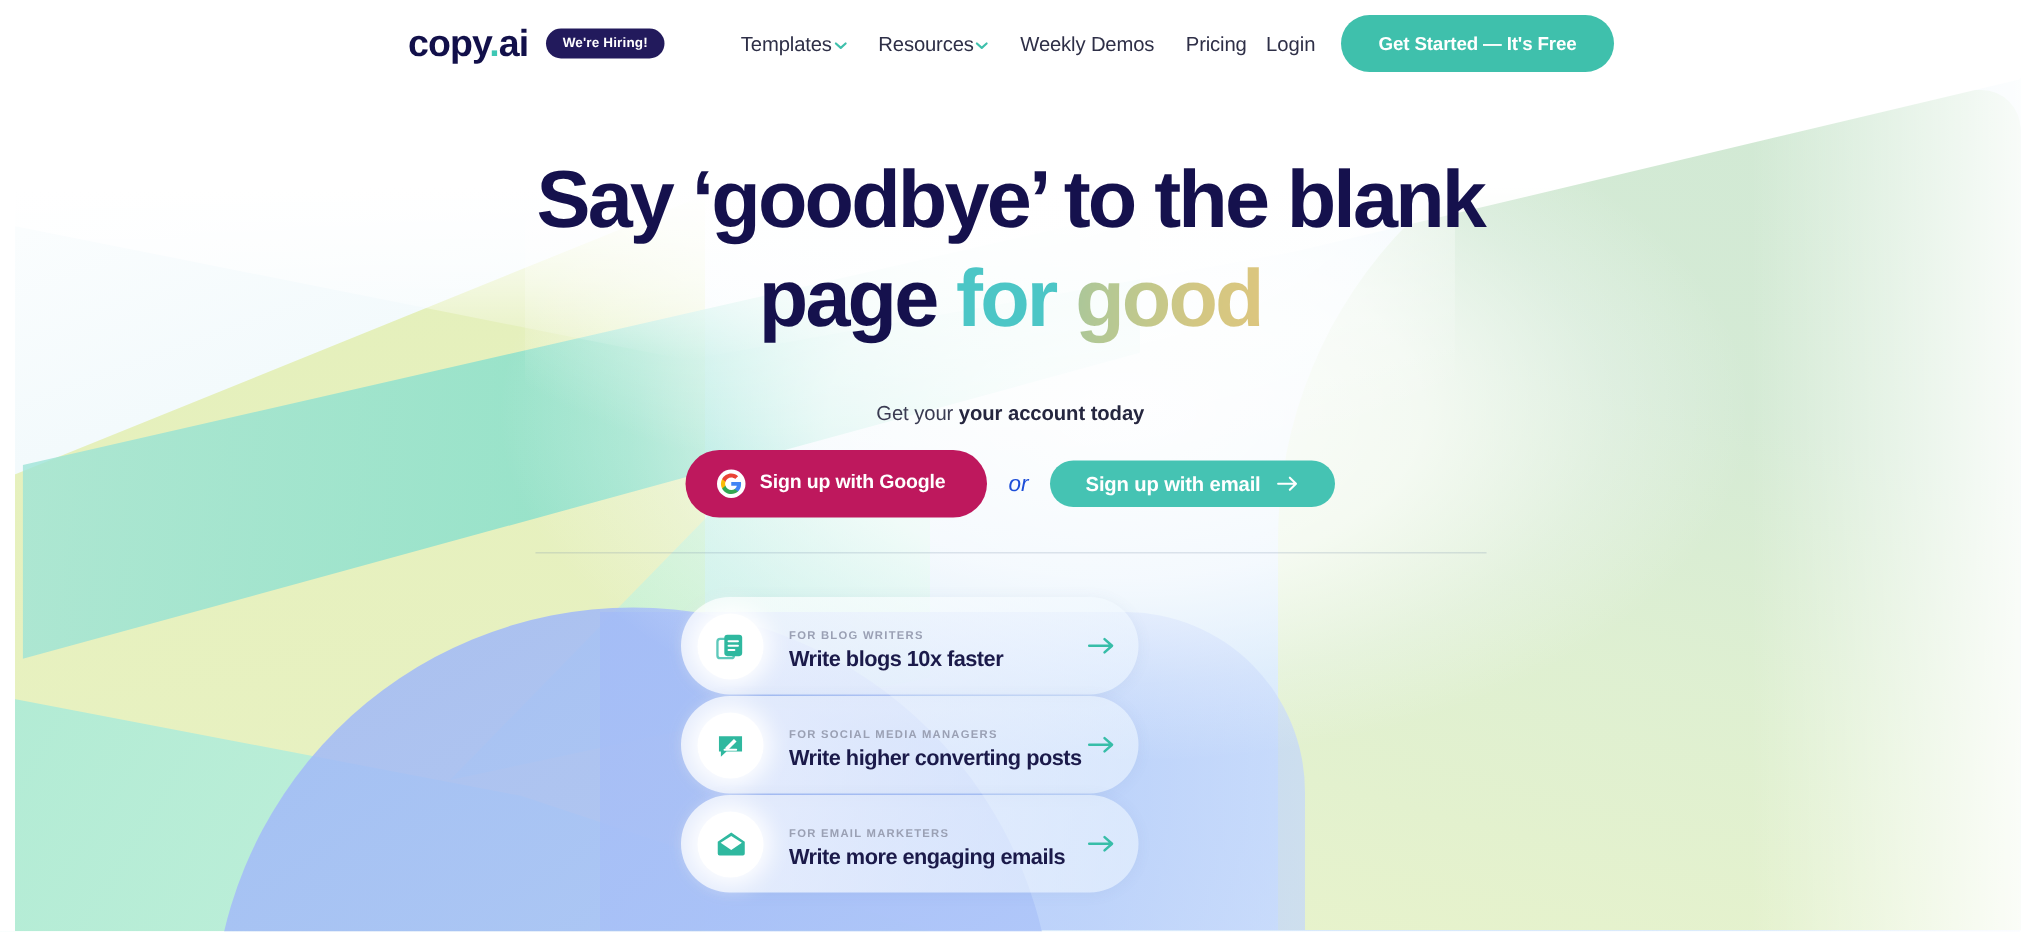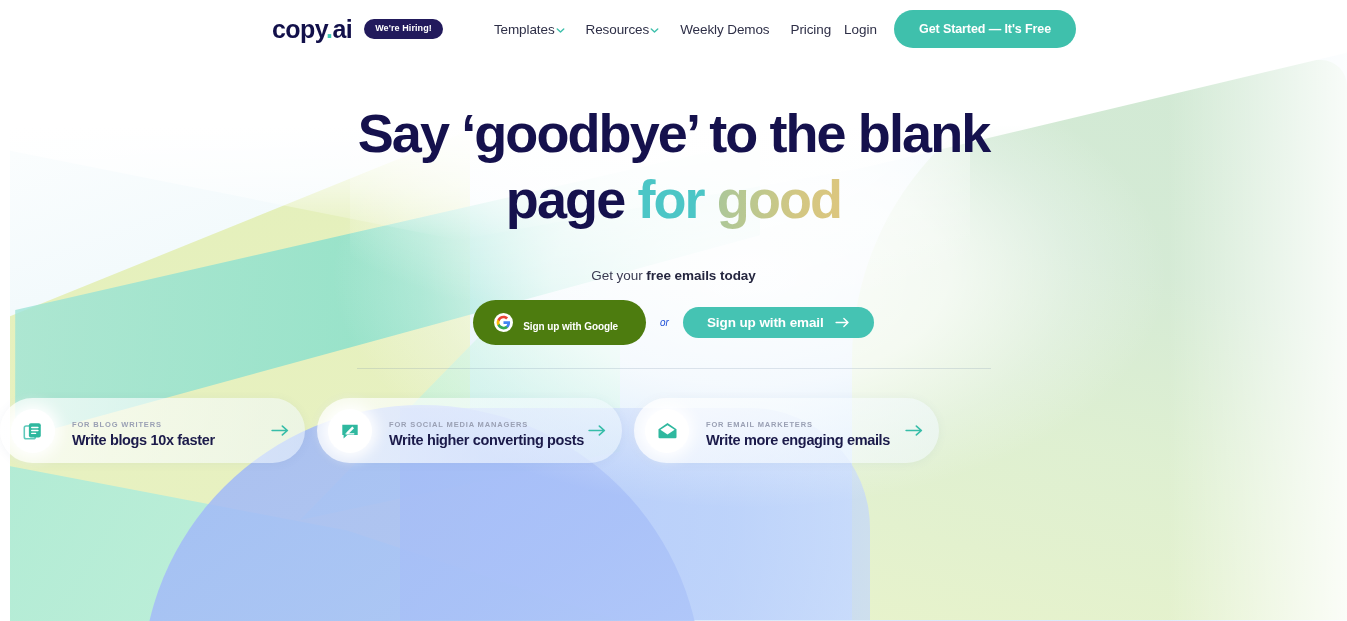--- a/index.html
+++ b/index.html
@@ -278,46 +278,46 @@
   .cta-row {
     margin-top: 17px;
     display: flex;
     align-items: center;
     justify-content: center;
     gap: 14px;
   }
 
   .btn-google {
     display: inline-flex;
-    align-items: flex-end;
+    align-items: flex-start;
     gap: 10px;
-    background: #4d7c0f;
+    background: #be185d;
     color: #ffffff;
     border: none;
     border-radius: 999px;
     padding: 13px 28px 13px 21px;
-    font-size: 10px;
+    font-size: 13px;
     font-weight: 700;
     cursor: pointer;
     letter-spacing: -.1px;
     font-family: "Liberation Sans", sans-serif;
   }
   .g-icon {
     width: 19px; height: 19px;
     border-radius: 50%;
     background: #ffffff;
     display: inline-flex;
     align-items: center;
     justify-content: center;
     flex: none;
   }
   .g-icon svg { display: block; }
 
   .or-text {
-    font-size: 10px;
+    font-size: 15px;
     color: #1d4ed8;
     font-style: italic;
   }
 
   .btn-email {
     display: inline-flex;
     align-items: center;
     gap: 11px;
     background: #45c3b3;
     color: #ffffff;
@@ -344,23 +344,23 @@
     height: 1px;
     background: rgba(120,140,170,.22);
   }
 
   
   .cards {
     position: absolute;
     left: 0; top: 398px;
     width: 1213px;
     display: flex;
-    flex-direction: row;
-    align-items: center;
-    gap: 12px;
+    flex-direction: column;
+    align-items: center;
+    gap: 1px;
   }
 
   .card {
     width: 305px;
     height: 65px;
     background: linear-gradient(100deg, rgba(255,255,255,.72) 0%, rgba(250,253,255,.62) 48%, rgba(240,248,255,.55) 100%);
     border-radius: 34px;
     display: flex;
     align-items: center;
     padding: 0 15px 0 11px;
@@ -469,21 +469,21 @@
       </div>
     </div>
 
     <div class="hero">
 
       <h1 class="headline">
         <span class="ln1">Say ‘goodbye’ to the blank</span>
         <span class="ln2"><span>page </span><span class="word-for">for </span><span class="word-good">good</span></span>
       </h1>
 
-      <div class="sub"><span>Get your </span><b>free emails today</b></div>
+      <div class="sub"><span>Get your </span><b>your account today</b></div>
 
       <div class="cta-row">
 
         <button class="btn-google">
           <span class="g-icon">
             <svg width="15" height="15" viewBox="0 0 48 48">
               <path fill="#4285F4" d="M45 24.5c0-1.6-.15-3.1-.42-4.5H24v8.5h11.8c-.5 2.7-2.05 5-4.37 6.55v5.45h7.05C42.6 36.7 45 31.1 45 24.5z"></path>
               <path fill="#34A853" d="M24 46c5.9 0 10.85-1.95 14.48-5.3l-7.05-5.45c-1.95 1.3-4.45 2.1-7.43 2.1-5.7 0-10.53-3.85-12.26-9.05H4.45v5.65C8.05 41.1 15.45 46 24 46z"></path>
               <path fill="#FBBC05" d="M11.74 28.3a13.2 13.2 0 0 1 0-8.6v-5.65H4.45a22 22 0 0 0 0 19.9l7.29-5.65z"></path>
               <path fill="#EA4335" d="M24 10.75c3.22 0 6.1 1.1 8.37 3.27l6.26-6.26C34.84 4.2 29.9 2 24 2 15.45 2 8.05 6.9 4.45 14.05l7.29 5.65C13.47 14.6 18.3 10.75 24 10.75z"></path>

